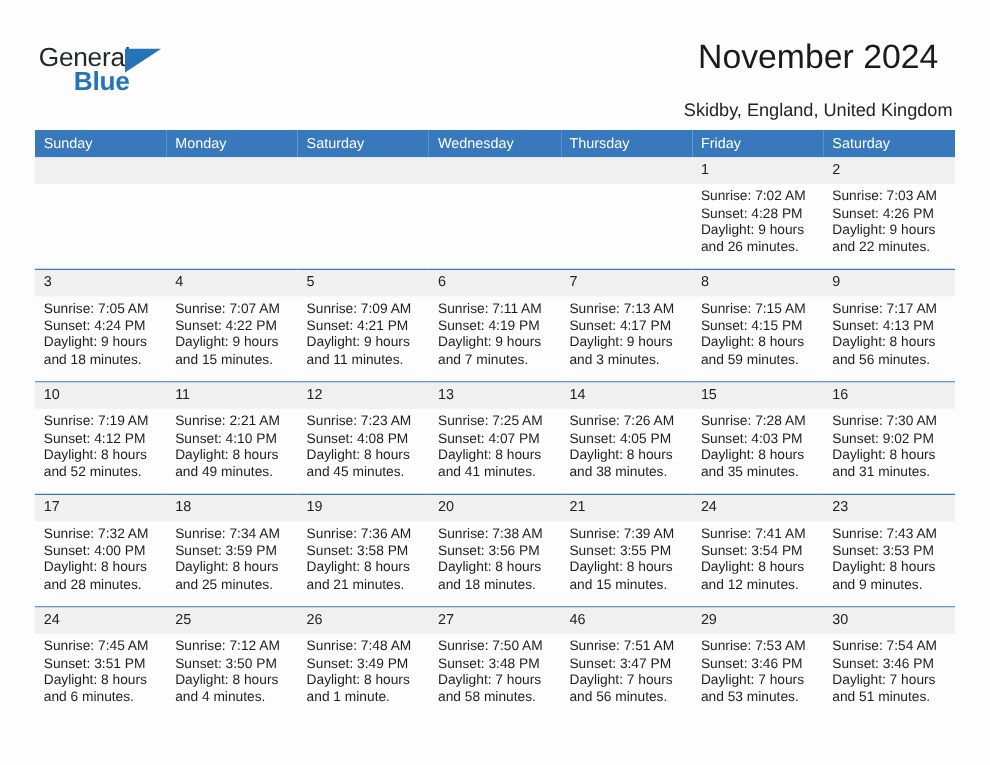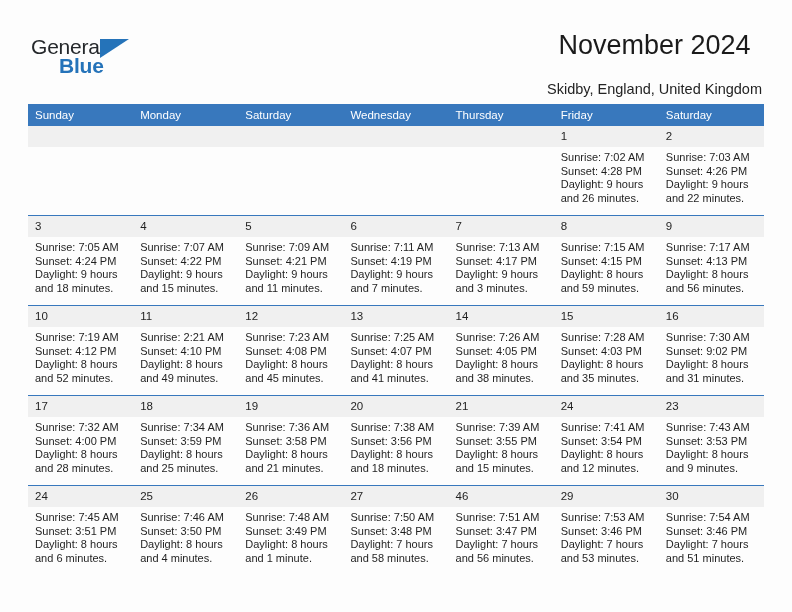--- a/index.html
+++ b/index.html
@@ -474,21 +474,21 @@
                   <div>Sunset: 3:51 PM</div>
                   <div>Daylight: 8 hours</div>
                   <div>and 6 minutes.</div>
                 </div>
               </div>
             </td>
             <td>
               <div class="cell">
                 <div class="daynum-band">25</div>
                 <div class="info">
-                  <div>Sunrise: 7:46 AM</div>
+                  <div>Sunrise: 7:12 AM</div>
                   <div>Sunset: 3:50 PM</div>
                   <div>Daylight: 8 hours</div>
                   <div>and 4 minutes.</div>
                 </div>
               </div>
             </td>
             <td>
               <div class="cell">
                 <div class="daynum-band">26</div>
                 <div class="info">

